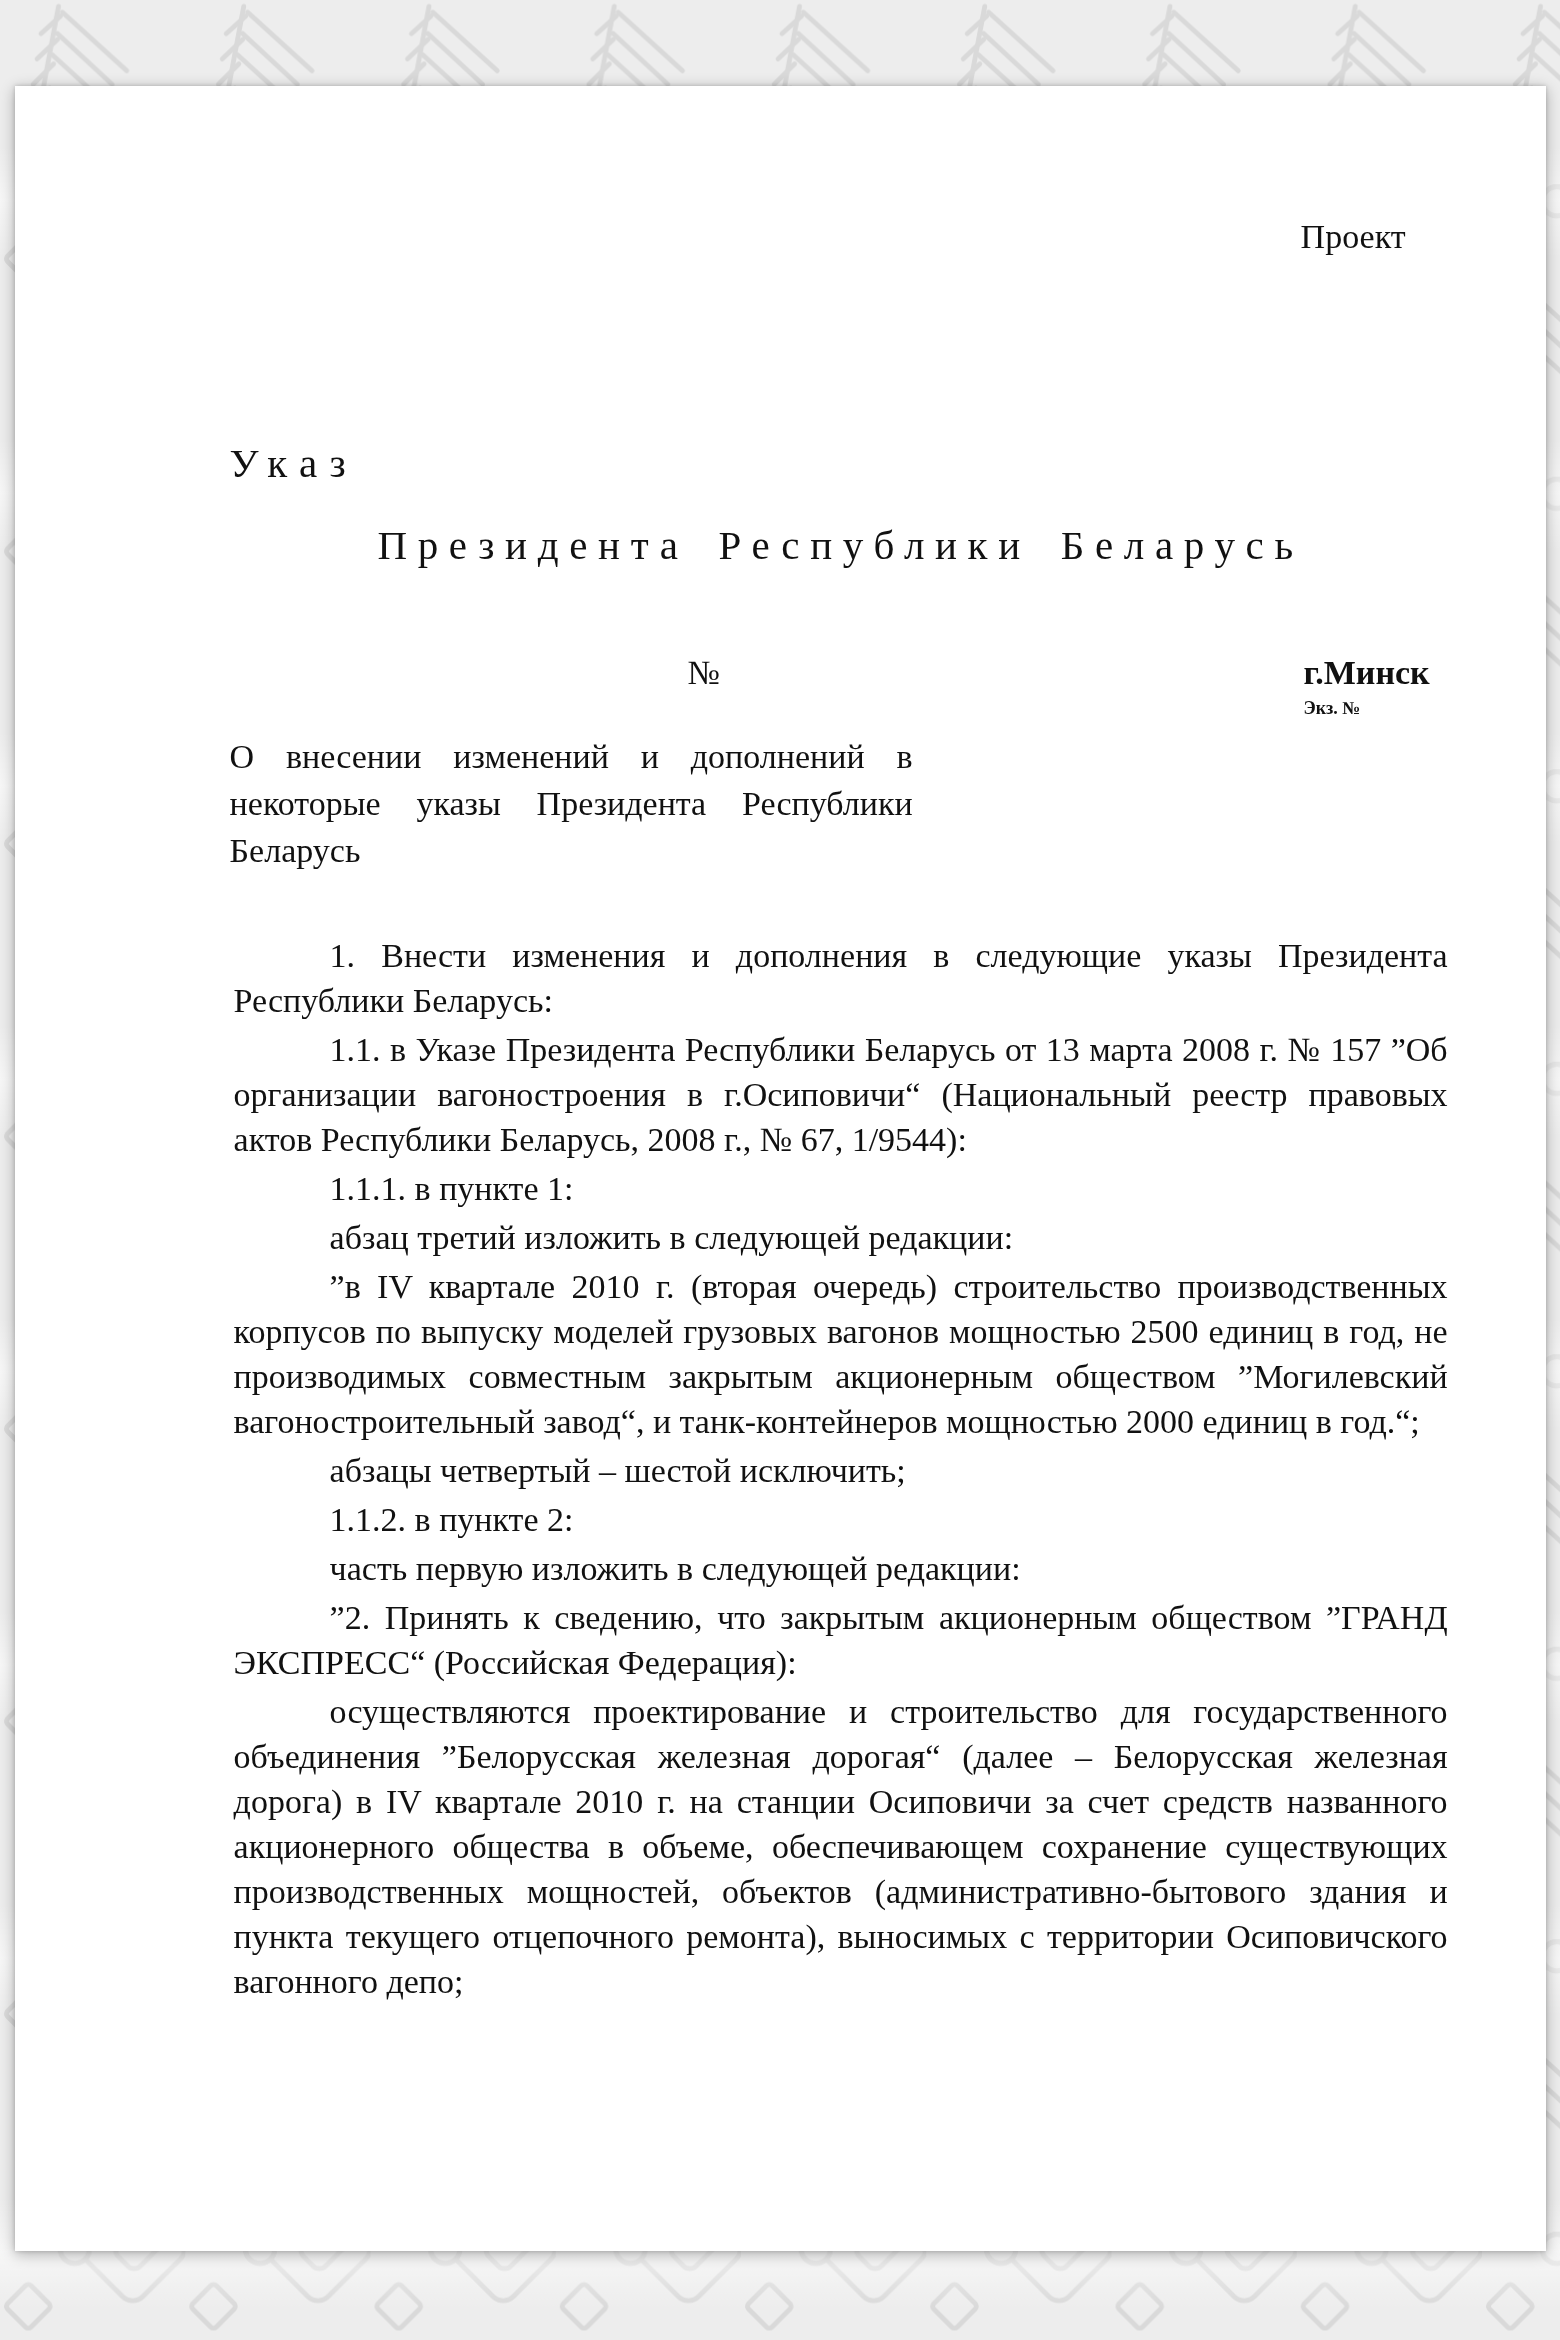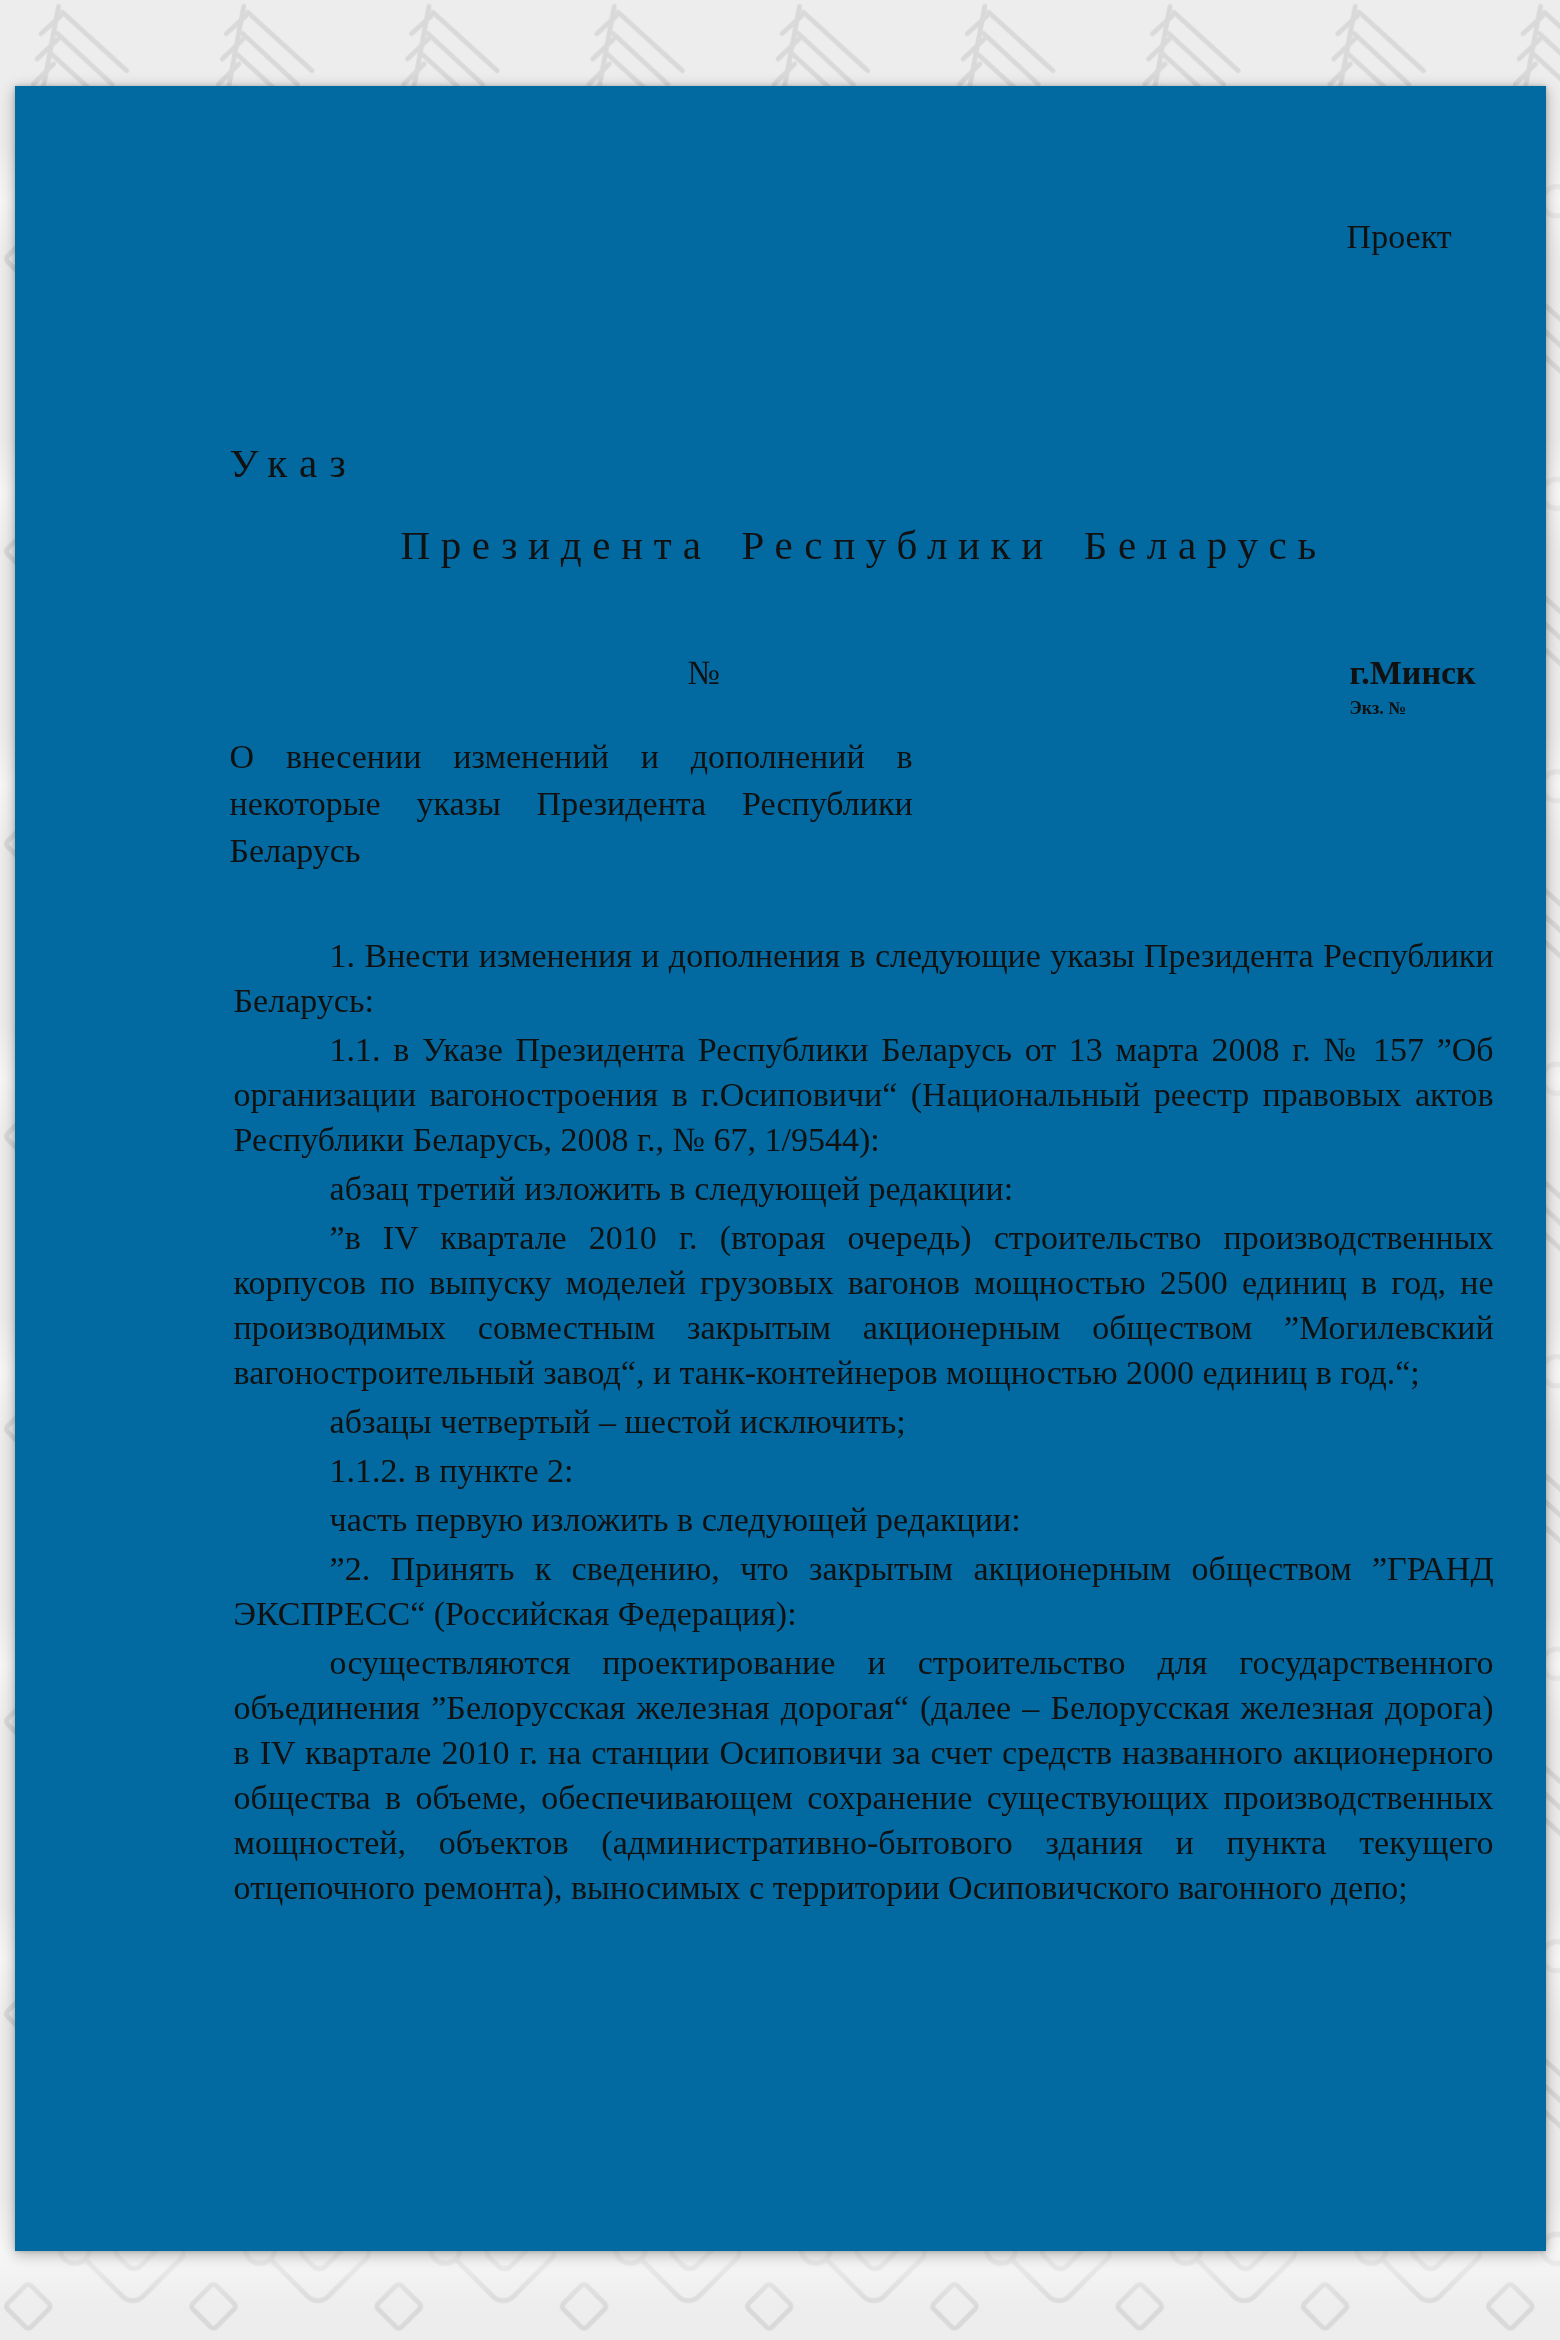--- a/index.html
+++ b/index.html
@@ -15,24 +15,24 @@
     background-image:repeating-linear-gradient(180deg,
       rgba(255,255,255,0) 0px,
       rgba(255,255,255,0) 146px,
       rgba(255,255,255,0.55) 200px,
       rgba(255,255,255,0) 258px,
       rgba(255,255,255,0) 293px);
     pointer-events:none;
   }
   .page{
     position:absolute;left:14.6px;top:86px;width:1531px;height:2165px;z-index:2;
-    background:#0369a1;
+    background:#ffffff;
     box-shadow:0 2.9px 13.7px rgba(0,0,0,0.30), 0 0 3.9px rgba(0,0,0,0.18);
     box-sizing:border-box;
-    padding:0 48px 0 215px;
+    padding:0 94px 0 215px;
   }
   .stamp{
     margin-top:131px;margin-right:46px;
     text-align:right;font-size:34px;line-height:39px;
   }
   .title-ukaz{
     margin-top:185px;text-align:left;
     font-size:41px;line-height:45px;letter-spacing:0.30em;
   }
   .title-president{
@@ -107,20 +107,21 @@
       <span class="city" style="display:block">г.Минск</span>
       <span class="copy" style="display:block">Экз. №</span>
     </span>
   </div>
 
   <div class="subject">О внесении изменений и дополнений в некоторые указы Президента Республики Беларусь</div>
 
   <div class="doc-body">
     <p>1. Внести изменения и дополнения в следующие указы Президента Республики Беларусь:</p>
     <p>1.1. в Указе Президента Республики Беларусь от 13 марта 2008&nbsp;г. №&nbsp;157 ”Об организации вагоностроения в г.Осиповичи“ (Национальный реестр правовых актов Республики Беларусь, 2008&nbsp;г., №&nbsp;67, 1/9544):</p>
+    <p>1.1.1. в пункте 1:</p>
     <p>абзац третий изложить в следующей редакции:</p>
     <p>”в IV квартале 2010&nbsp;г. (вторая очередь) строительство производственных корпусов по выпуску моделей грузовых вагонов мощностью 2500 единиц в год, не производимых совместным закрытым акционерным обществом ”Могилевский вагоностроительный завод“, и танк-контейнеров мощностью 2000 единиц в год.“;</p>
     <p>абзацы четвертый – шестой исключить;</p>
     <p>1.1.2. в пункте 2:</p>
     <p>часть первую изложить в следующей редакции:</p>
     <p>”2. Принять к сведению, что закрытым акционерным обществом ”ГРАНД ЭКСПРЕСС“ (Российская Федерация):</p>
     <p>осуществляются проектирование и строительство для государственного объединения ”Белорусская железная дорогая“ (далее – Белорусская железная дорога) в IV квартале 2010&nbsp;г. на станции Осиповичи за счет средств названного акционерного общества в объеме, обеспечивающем сохранение существующих производственных мощностей, объектов (административно-бытового здания и пункта текущего отцепочного ремонта), выносимых с территории Осиповичского вагонного депо;</p>
   </div>
 
 </div>

